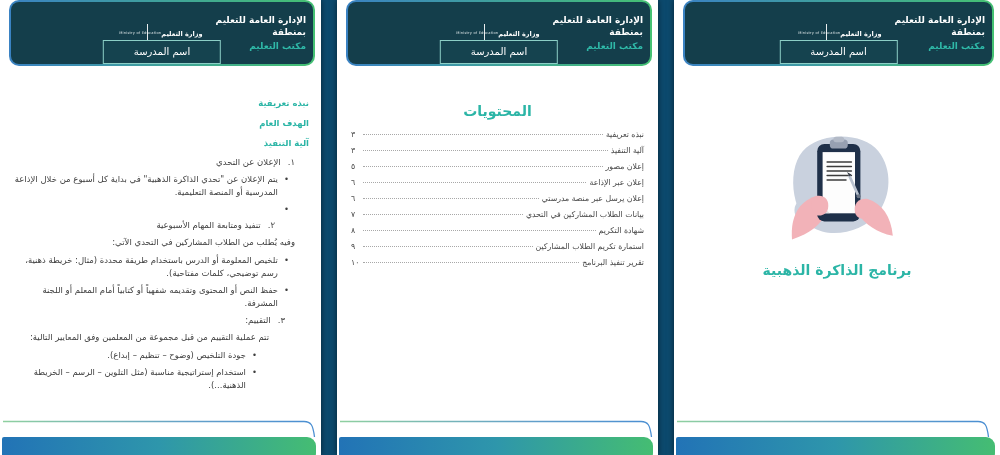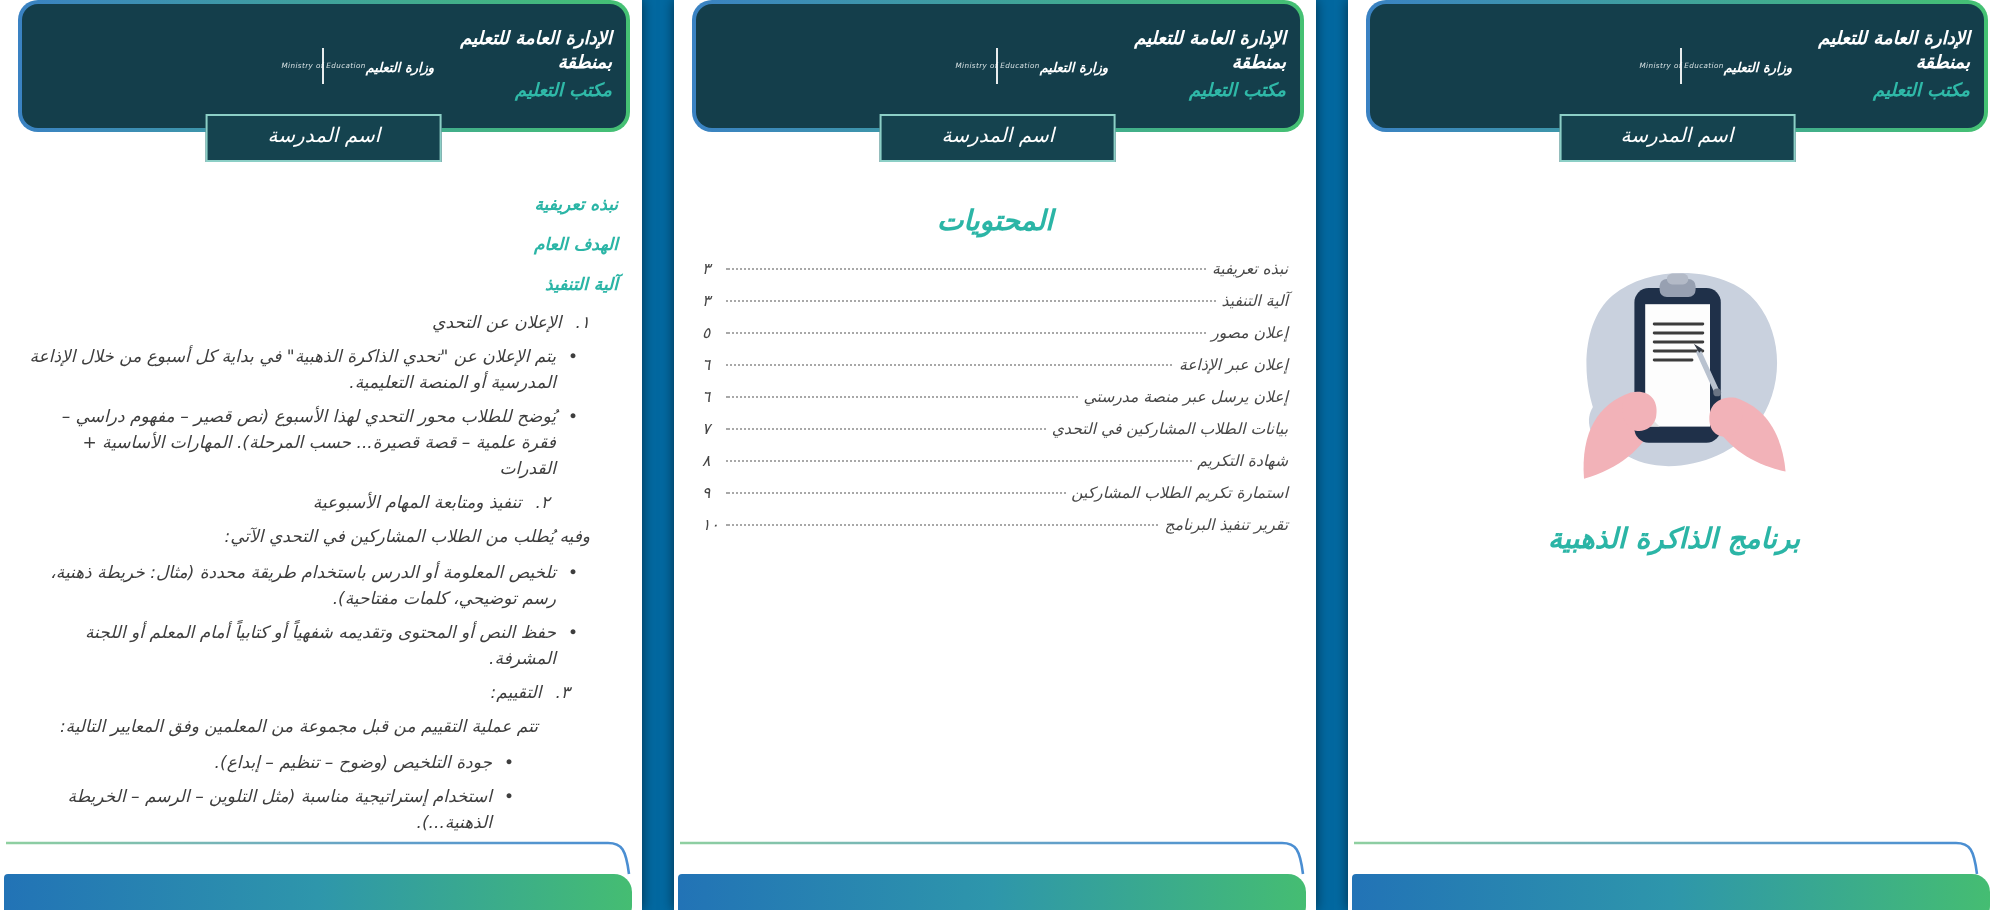--- a/index.html
+++ b/index.html
@@ -1,33 +1,33 @@
 <!DOCTYPE html>
 <html lang="ar"><head>
 <meta charset="utf-8">
 <style>
   html,body{margin:0;padding:0;}
   body{font-family:"DejaVu Sans",sans-serif;}
-  #canvas{position:relative;width:1000px;height:455px;background:#0369a1;overflow:hidden;font-style:italic;}
+  #canvas{position:relative;width:1000px;height:455px;background:#0c4a6e;overflow:hidden;}
   .page{position:absolute;top:0;height:455px;background:#ffffff;box-shadow:0 0 6px rgba(0,0,0,.55);overflow:hidden;}
   #p1{left:0;width:321px;}
   #p2{left:337px;width:321px;}
   #p3{left:674px;width:326px;}
 
   
   .hdr{position:absolute;top:0;left:9px;right:6px;height:62px;border:2px solid transparent;border-radius:10px;
        background:linear-gradient(#143e4b,#143e4b) padding-box,linear-gradient(90deg,#3a82c3,#45c173) border-box;}
   .hdr-inner{position:absolute;inset:0;display:flex;direction:rtl;align-items:center;padding:0 7px;gap:13px;}
   .org{color:#fff;font-size:9px;line-height:12.5px;text-align:right;font-weight:bold;white-space:nowrap;}
   .office{color:#2fb9a8;margin-top:1px;}
   .logo{position:relative;display:flex;flex-direction:row;align-items:center;padding-left:6px;width:50px;}
   .logo::after{content:"";position:absolute;left:0;top:1px;bottom:1px;width:1px;background:rgba(255,255,255,.9);}
   .m-ar{color:#fff;font-size:6.5px;font-weight:bold;margin-top:1px;white-space:nowrap;}
   .m-en{color:#d8e2e4;font-size:3.6px;letter-spacing:.2px;white-space:nowrap;}
-  .banner{position:absolute;top:55px;left:50%;transform:translateX(-50%);background:#15434f;color:#fff;
+  .banner{position:absolute;top:38px;left:50%;transform:translateX(-50%);background:#15434f;color:#fff;
           border:1px solid #8ccfc6;border-radius:0;font-size:10px;padding:5px 30px 6px;white-space:nowrap;z-index:3;}
 
   
   .foot-line{position:absolute;left:3px;right:6px;top:420px;height:18px;width:auto;}
   .foot-bar{position:absolute;left:2px;right:5px;top:437px;height:25px;border-radius:2px 9px 9px 2px;
             background:linear-gradient(90deg,#2273b6,#2e96ab,#45bd72);}
 
   
   .content{position:absolute;top:90px;right:12px;left:12px;direction:rtl;text-align:right;
            font-size:8.5px;color:#3e3e3e;line-height:13px;}
@@ -87,21 +87,20 @@
       <div class="h">نبذه تعريفية</div>
       <div class="h">الهدف العام</div>
       <div class="h">آلية التنفيذ</div>
       <div class="num pr1"><span class="n">١.</span><span>الإعلان عن التحدي</span></div>
       <div class="li pr2">
           <span class="b">•</span>
           <span>يتم الإعلان عن "تحدي الذاكرة الذهبية" في بداية كل أسبوع من خلال الإذاعة المدرسية أو المنصة التعليمية.</span>
         </div>
       <div class="li pr2">
           <span class="b">•</span>
-          <span>يُوضح للطلاب محور التحدي لهذا الأسبوع (نص قصير – مفهوم دراسي – فقرة علمية – قصة قصيرة... حسب المرحلة). المهارات الأساسية + القدرات</span>
         </div>
       <div class="num pr3"><span class="n">٢.</span><span>تنفيذ ومتابعة المهام الأسبوعية</span></div>
       <div class="p pr1">وفيه يُطلب من الطلاب المشاركين في التحدي الآتي:</div>
       <div class="li pr2">
           <span class="b">•</span>
           <span>تلخيص المعلومة أو الدرس باستخدام طريقة محددة (مثال: خريطة ذهنية، رسم توضيحي، كلمات مفتاحية).</span>
         </div>
       <div class="li pr2">
           <span class="b">•</span>
           <span>حفظ النص أو المحتوى وتقديمه شفهياً أو كتابياً أمام المعلم أو اللجنة المشرفة.</span>

